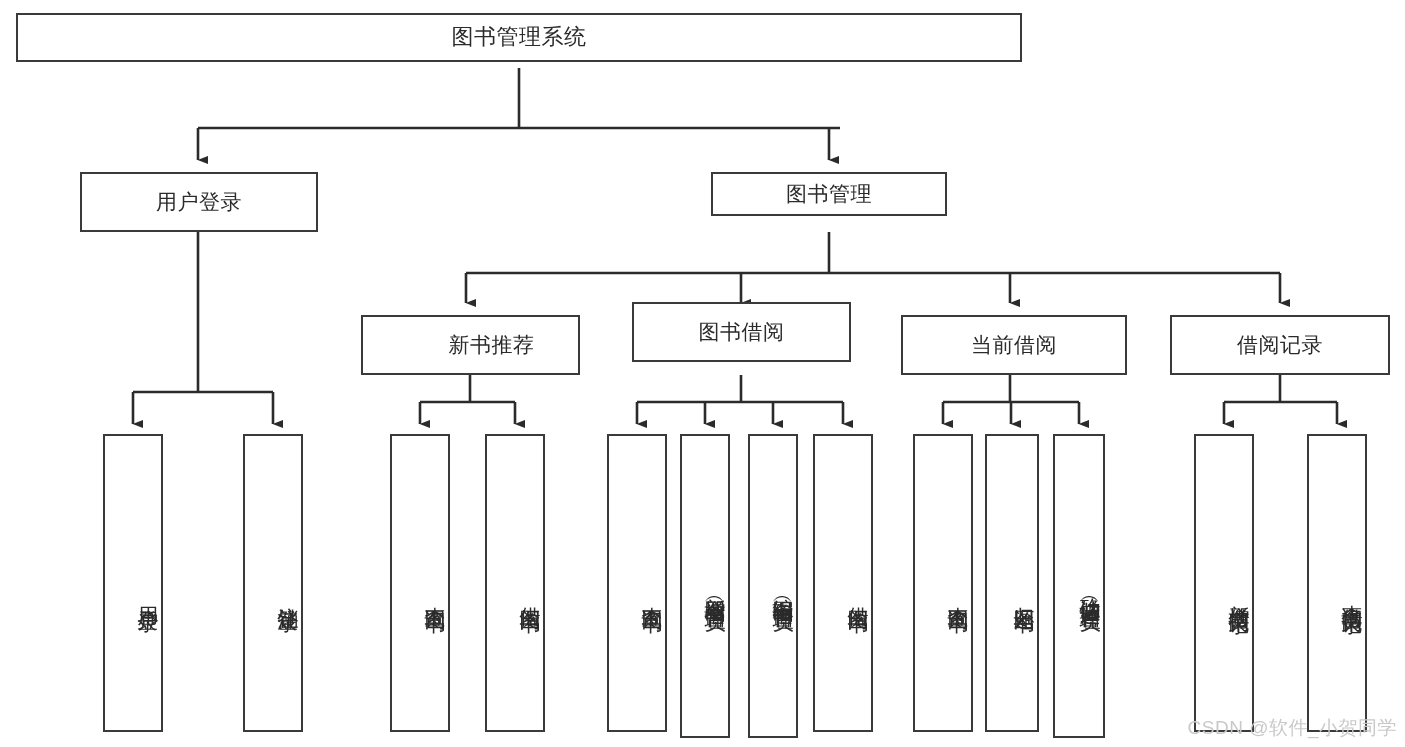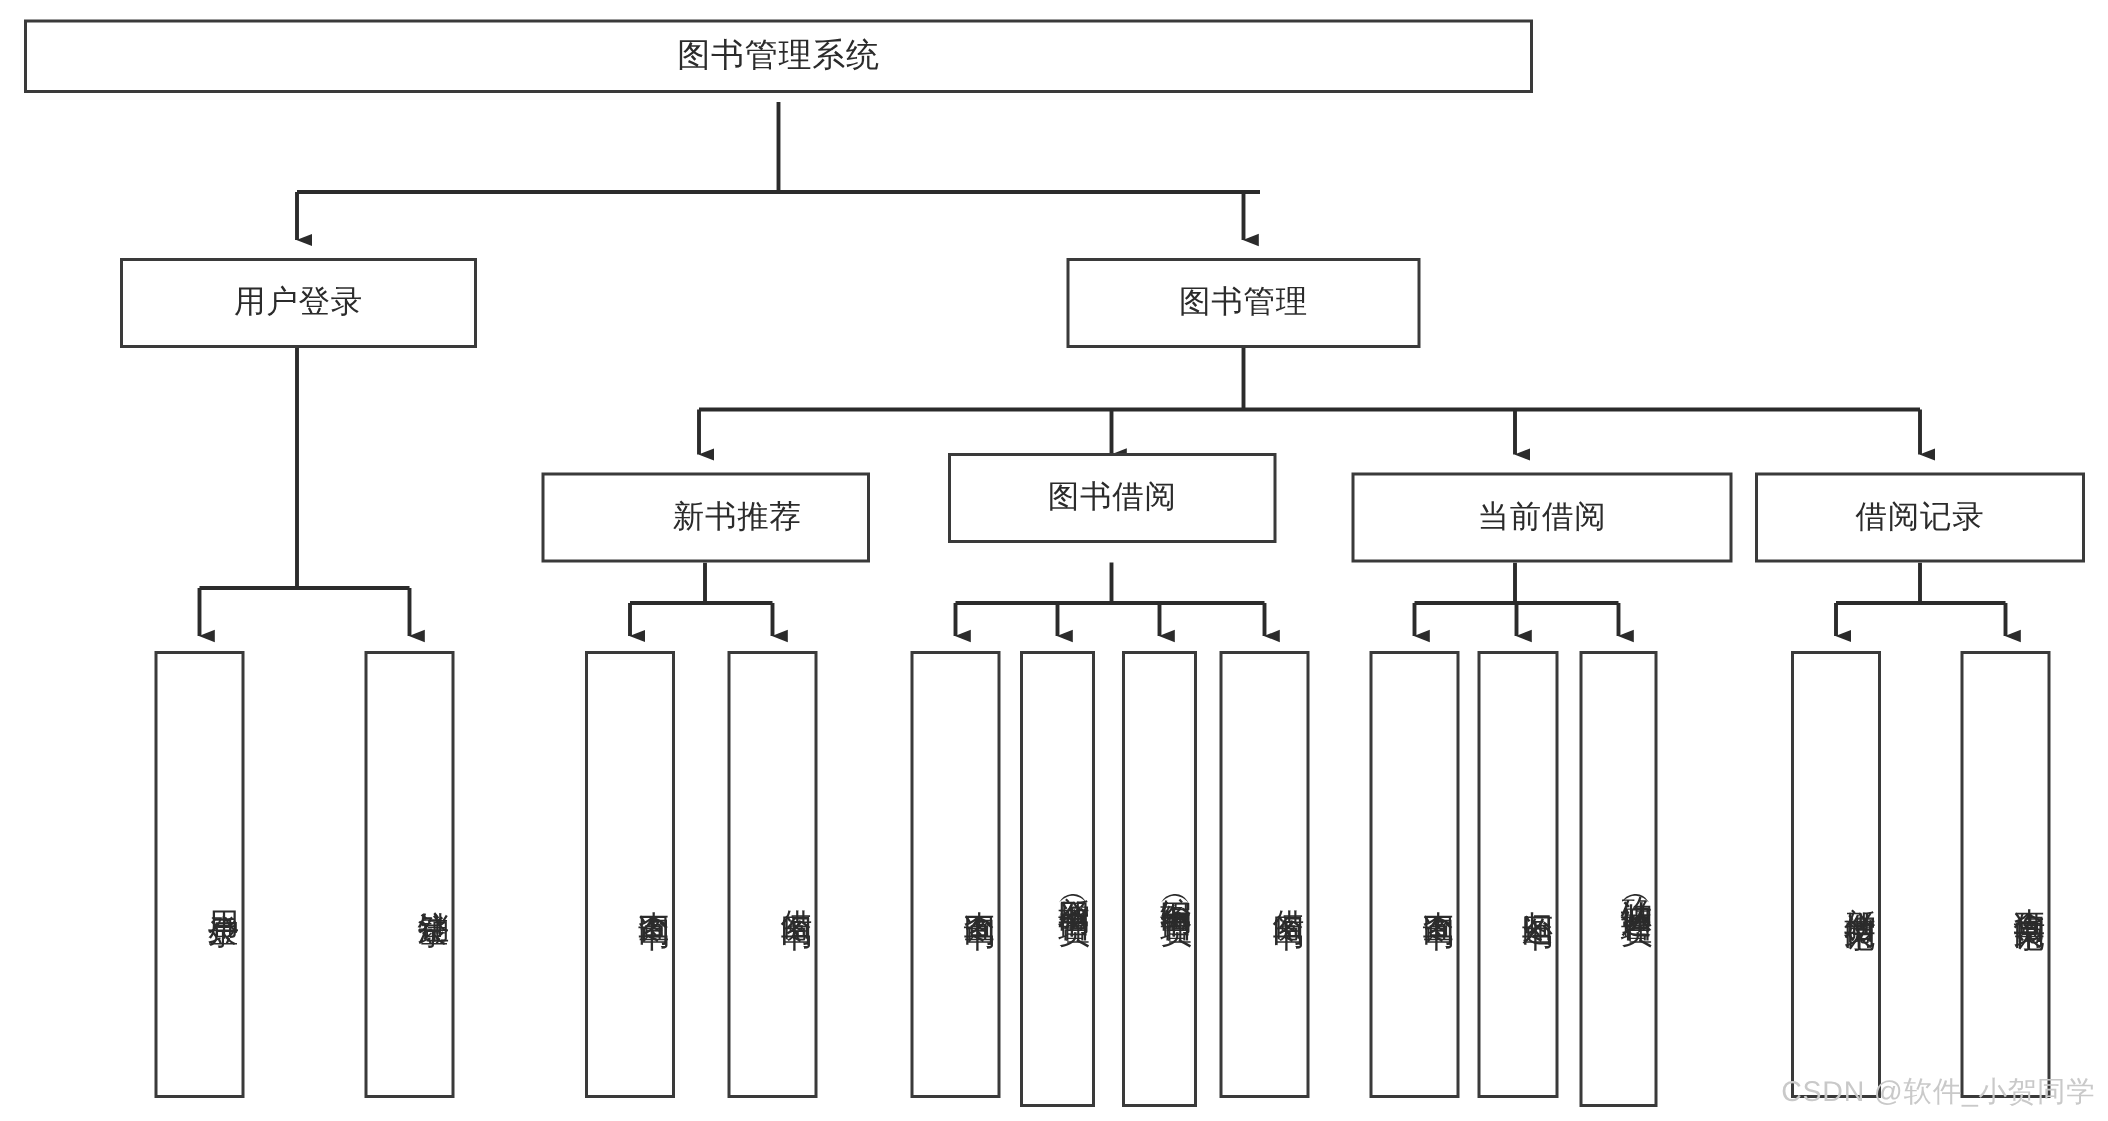--- a/index.html
+++ b/index.html
@@ -121,27 +121,27 @@
       <path d="M1224,402 L1224,424" marker-end="url(#arrow)"></path>
       <path d="M1337,402 L1337,424" marker-end="url(#arrow)"></path>
 
     </g>
   </svg>
 
   <div class="node horiz root" style="left:16px; top:13px; width:1006px; height:49px;">图书管理系统</div>
 
   <div class="node horiz" style="left:80px; top:172px; width:238px; height:60px;">用户登录</div>
 
-  <div class="node horiz" style="left:711px; top:172px; width:236px; height:60px;">图书管理</div>
+  <div class="node horiz" style="left:711px; top:172px; width:236px; height:44px;">图书管理</div>
 
   <div class="node horiz" style="left:361px; top:315px; width:219px; height:60px;padding-left:42px;">新书推荐</div>
 
   <div class="node horiz" style="left:632px; top:302px; width:219px; height:60px;">图书借阅</div>
 
-  <div class="node horiz" style="left:901px; top:315px; width:254px; height:60px;">当前借阅</div>
+  <div class="node horiz" style="left:901px; top:315px; width:226px; height:60px;">当前借阅</div>
 
   <div class="node horiz" style="left:1170px; top:315px; width:220px; height:60px;">借阅记录</div>
 
   <div class="node vert" style="left:103px; top:434px; width:60px; height:298px;">用户登录</div>
 
   <div class="node vert" style="left:243px; top:434px; width:60px; height:298px;">注销登录</div>
 
   <div class="node vert" style="left:390px; top:434px; width:60px; height:298px;">查询图书</div>
 
   <div class="node vert" style="left:485px; top:434px; width:60px; height:298px;">借阅图书</div>

